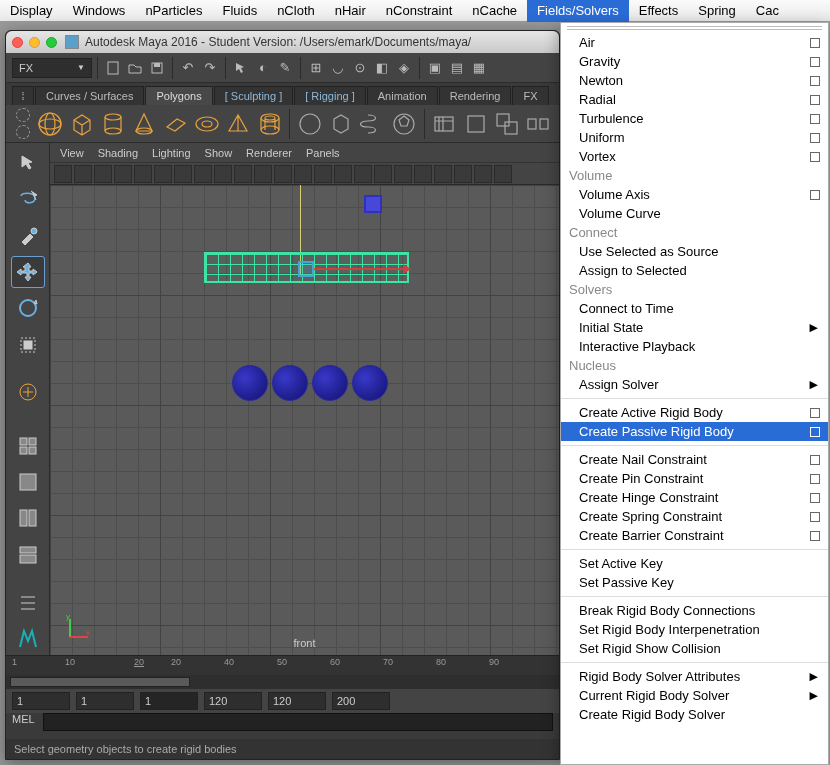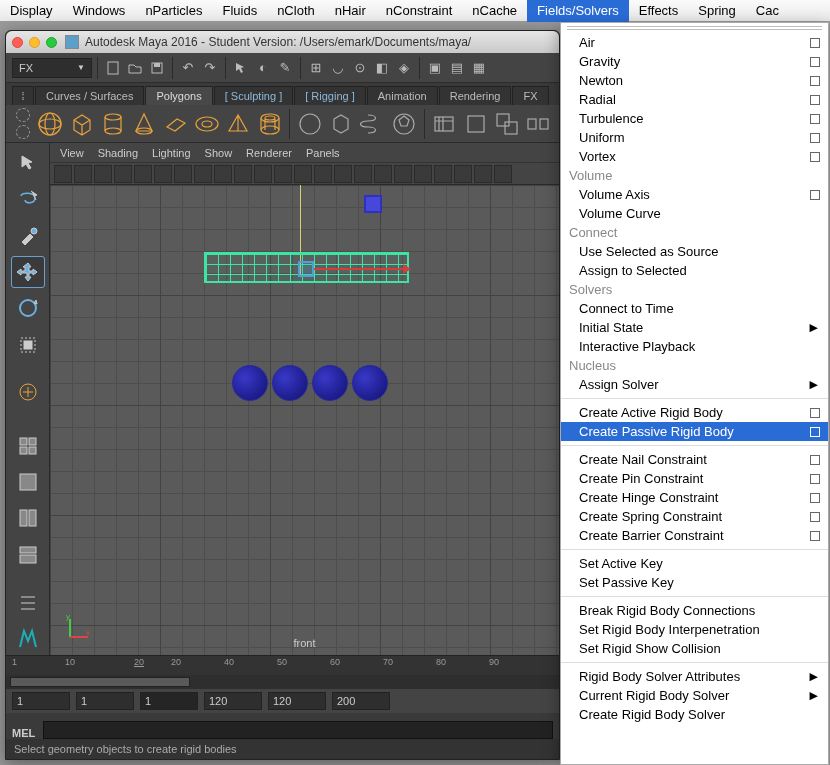--- a/index.html
+++ b/index.html
@@ -90,21 +90,21 @@
 .timeslider{height:34px;background:#3a3a3a;border-top:1px solid #222;display:flex;flex-direction:column;}
 .ruler{flex:1;background:#333;position:relative;display:flex;align-items:flex-start;font-size:9px;color:#999;}
 .ruler span{position:absolute;top:1px;}
 .rangebar{height:14px;background:#2e2e2e;display:flex;align-items:center;}
 .rangehandle{background:#5a5a5a;height:10px;width:180px;margin-left:4px;border:1px solid #222;}
 
 .rangerow{height:24px;background:#444;display:flex;align-items:center;gap:6px;padding:0 6px;}
 .numfield{width:58px;height:18px;background:#2e2e2e;border:1px solid #222;color:#ccc;font-size:11px;display:flex;align-items:center;padding:0 4px;}
 .numfield.dark{background:#252525;}
 
-.melrow{height:26px;background:#3a3a3a;display:flex;align-items:flex-end;padding:0 6px;gap:8px;font-weight:bold;}
+.melrow{height:26px;background:#3a3a3a;display:flex;align-items:flex-start;padding:0 6px;gap:8px;}
 .mel-label{font-size:11px;color:#ccc;}
 .mel-input{flex:1;height:18px;background:#222;border:1px solid #111;}
 
 .statusbar{height:20px;background:#333;display:flex;align-items:center;padding:0 8px;font-size:11px;color:#aaa;}
 
 
 .dropdown{position:absolute;left:560px;top:0;width:269px;height:743px;background:#fff;border:1px solid #aaa;box-shadow:-2px 4px 14px rgba(0,0,0,0.3);font-size:13px;color:#000;overflow:hidden;}
 .dropdown .topgrip{height:10px;display:flex;flex-direction:column;justify-content:center;gap:2px;padding:0 6px;}
 .dropdown .topgrip div{height:1px;background:#bbb;}
 .dd-item{height:19px;display:flex;align-items:center;padding:0 8px 0 18px;white-space:nowrap;position:relative;}

